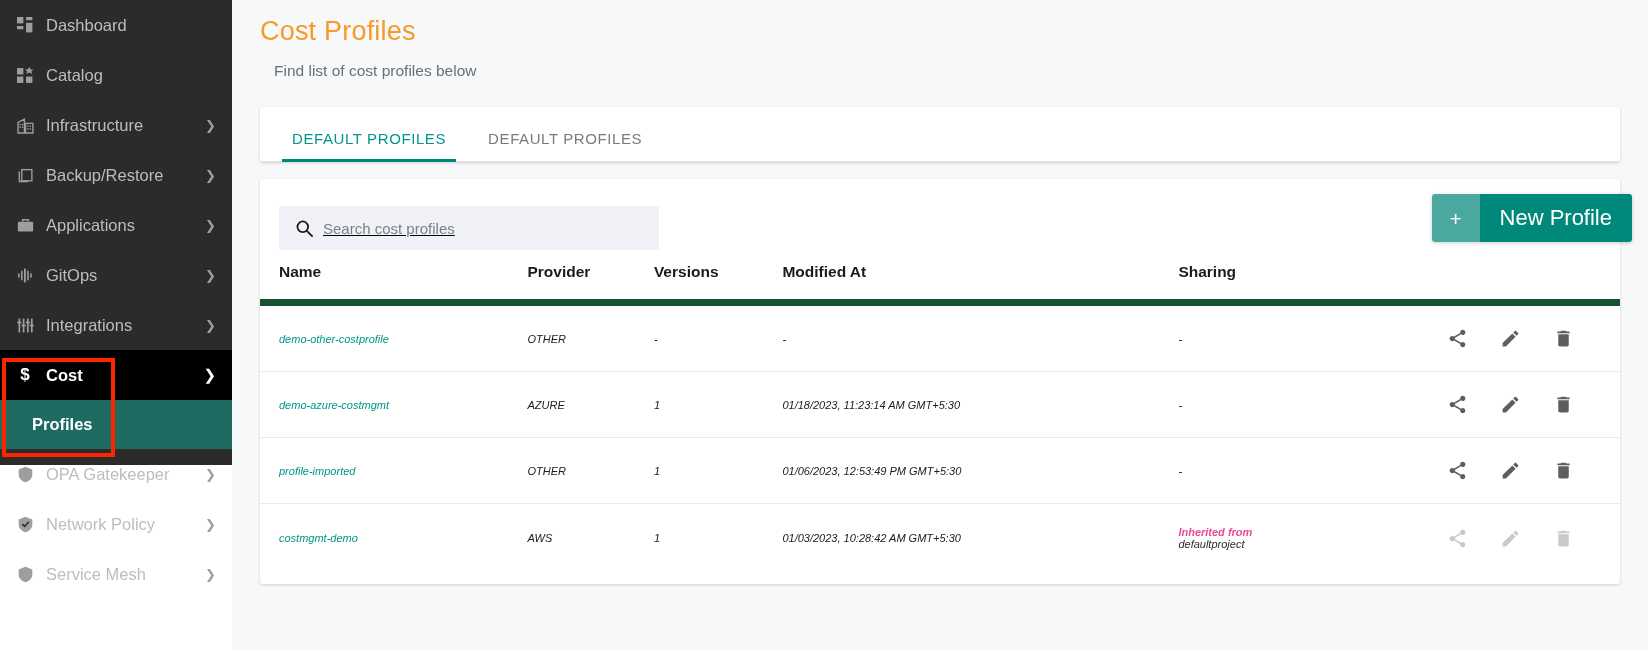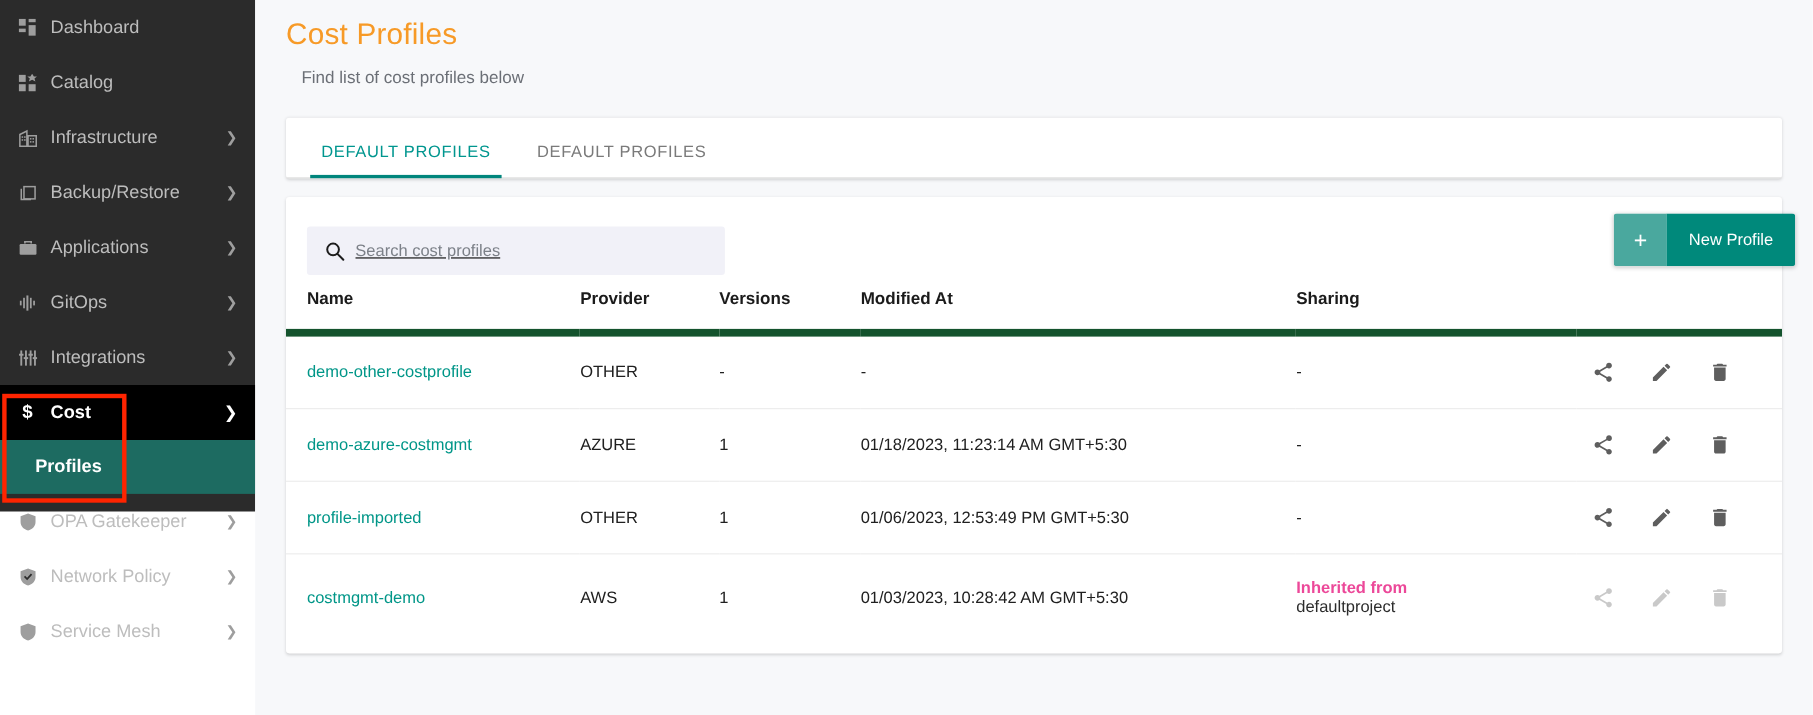--- a/index.html
+++ b/index.html
@@ -108,32 +108,33 @@
     box-shadow: 0 1px 4px rgba(0,0,0,.2);
   }
   .new-btn .plus {
     background: #4aa89e; color: #fff; width: 48px;
     display: flex; align-items: center; justify-content: center;
     font-size: 21px; line-height: 1;
   }
   .new-btn .lbl {
     background: #00897b; color: #fff;
     display: flex; align-items: center; padding: 0 20px;
-    font-size: 15px; white-space: nowrap;
+    font-size: 22px; white-space: nowrap;
   }
 
   table.profiles { width: 100%; border-collapse: collapse; table-layout: fixed; }
   table.profiles th {
     text-align: left; font-size: 15.5px; color: #1b1b1b; font-weight: bold;
     padding: 6px 0 18px 0; border-bottom: 7px solid #14532d;
   }
   table.profiles td {
-    font-size: 15px; color: #202020;
+    font-size: 11px; color: #202020;
     padding: 22px 0; border-bottom: 1px solid #ececec;
     vertical-align: middle;
+    font-style: italic;
   }
   table.profiles tr:last-child td { border-bottom: none; }
   .col-name   { width: 258px; padding-left: 19px !important; }
   .col-prov   { width: 122px; }
   .col-vers   { width: 124px; }
   .col-mod    { width: 382px; }
   .col-share  { width: 246px; }
   .col-act    { width: 180px; }
   th.col-name { padding-left: 19px; }
   .profile-link { color: #009688; text-decoration: none; }

